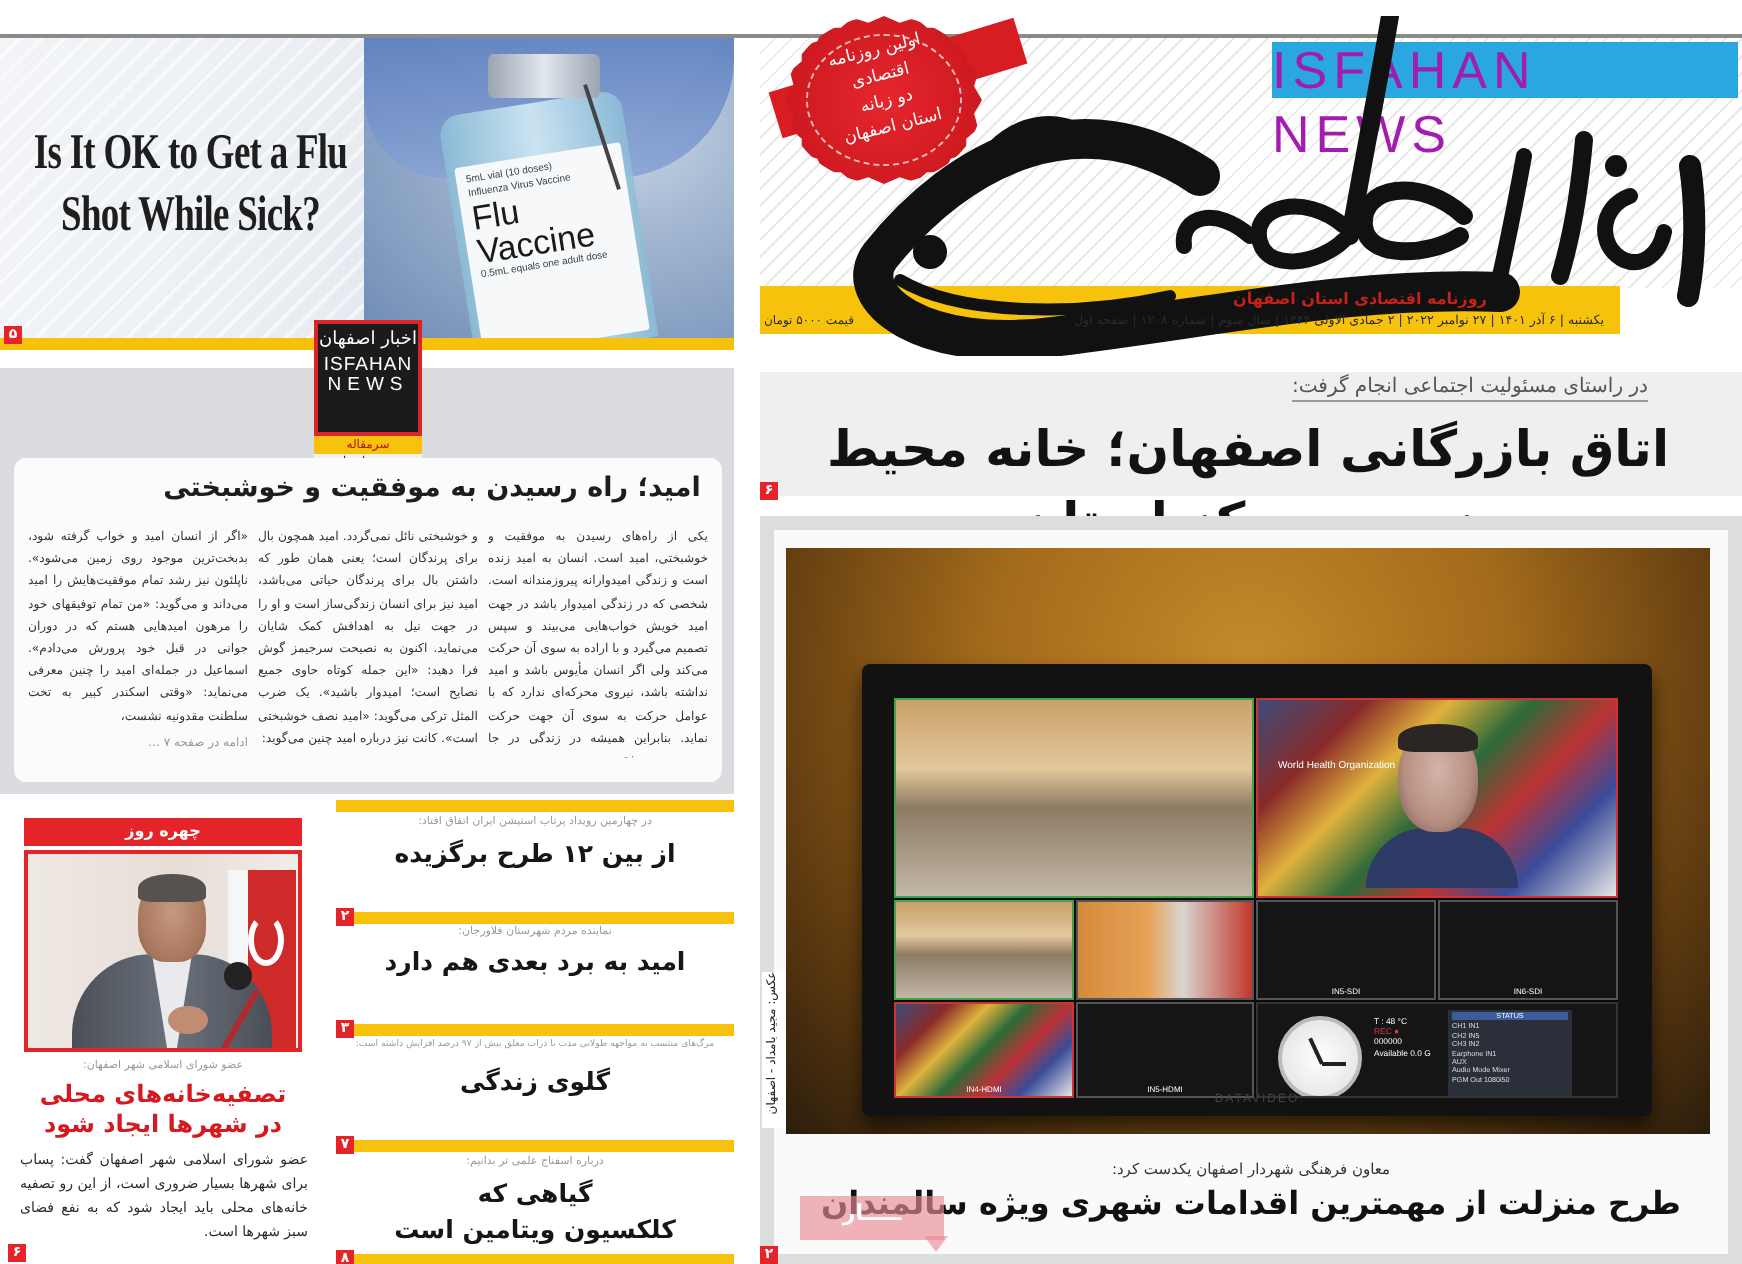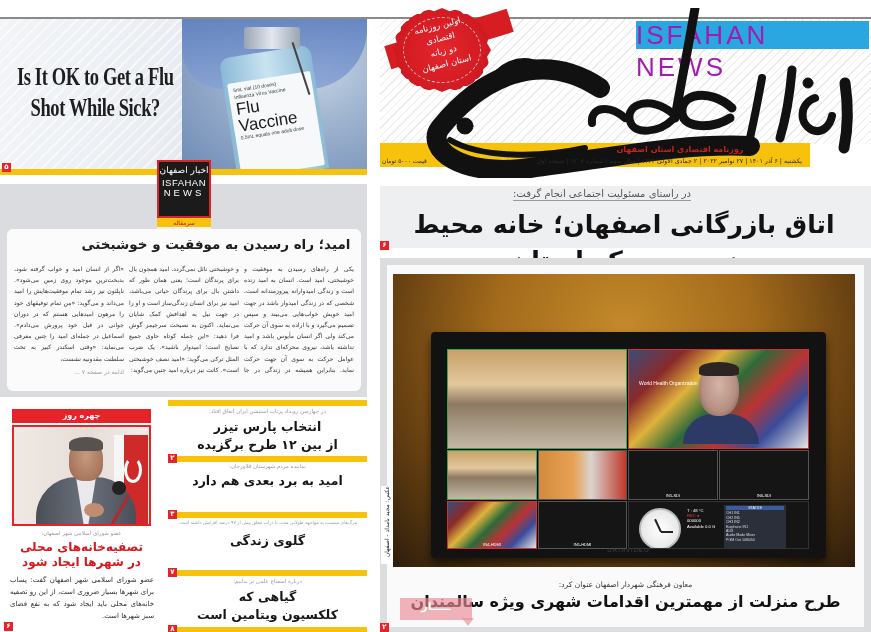--- a/index.html
+++ b/index.html
@@ -73,21 +73,21 @@
   .date-sub { left: 560px; top: 144px; width: 240px; text-align: center; font-size: 8px; font-weight: bold; color: #c3221c; line-height: 11px; }
   .date-line { left: 430px; top: 155px; width: 372px; text-align: right; font-size: 6.3px; color: #2a2a2a; line-height: 11px; }
   .price { left: 382px; top: 155px; width: 60px; text-align: left; font-size: 6px; color: #2a2a2a; line-height: 11px; }
   .ribbon-band { left: 385px; top: 27px; width: 128px; height: 24px; background: #d71d22; transform: rotate(-17deg); }
   .seal { left: 393px; top: 8px; width: 98px; height: 84px; background: radial-gradient(circle at 50% 50%, #e6262d 0%, #c9161d 90%); border-radius: 50%; clip-path: polygon(50% 0%,58% 4%,66% 1%,72% 7%,81% 7%,84% 15%,92% 18%,92% 27%,98% 33%,96% 42%,100% 50%,96% 58%,98% 67%,92% 73%,92% 82%,84% 85%,81% 93%,72% 93%,66% 99%,58% 96%,50% 100%,42% 96%,34% 99%,28% 93%,19% 93%,16% 85%,8% 82%,8% 73%,2% 67%,4% 58%,0% 50%,4% 42%,2% 33%,8% 27%,8% 18%,16% 15%,19% 7%,28% 7%,34% 1%,42% 4%); }
   .seal-ring { left: 403px; top: 17px; width: 78px; height: 66px; border: 1px dashed rgba(255,255,255,.7); border-radius: 50%; }
   .seal-text { left: 400px; top: 19px; width: 84px; text-align: center; color: #fff; font-size: 8.5px; line-height: 13px; transform: rotate(-14deg); }
 
   
   .head-bg { left: 380px; top: 186px; width: 491px; height: 62px; background: #eeeff0; }
-  .head-kicker { left: 380px; top: 188px; width: 444px; text-align: center; font-size: 10px; color: #555; }
+  .head-kicker { left: 380px; top: 188px; width: 444px; font-size: 10px; color: #555; }
   .head-kicker span { border-bottom: 1px solid #9a9a9a; padding-bottom: 1px; }
   .head-title { left: 380px; top: 207px; width: 488px; text-align: center; font-size: 25px; font-weight: bold; color: #121212; letter-spacing: -1px; line-height: 36px; }
 
   
   .photo-panel-bg { left: 380px; top: 258px; width: 491px; height: 374px; background: #dcdddf; }
   .photo-card { left: 387px; top: 265px; width: 477px; height: 362px; background: #fafafa; }
   .photo { left: 393px; top: 274px; width: 462px; height: 293px; background: radial-gradient(ellipse at 50% 20%, #c58a2a 0%, #a26a1b 40%, #5f3b10 75%, #2c1d0c 100%); overflow: hidden; }
   .monitor { left: 38px; top: 58px; width: 395px; height: 226px; background: #121212; border-radius: 4px; box-shadow: 0 6px 10px rgba(0,0,0,.6); }
   .screen { left: 16px; top: 17px; width: 362px; height: 200px; background: #0a0a0a; }
   .tile { position: absolute; border: 1px solid #555; overflow: hidden; }
@@ -178,21 +178,20 @@
 <div class="abs face-title rtl">
   <div>تصفیه‌خانه‌های محلی</div>
   <div>در شهرها ایجاد شود</div>
 </div>
 <div class="abs face-body rtl">عضو شورای اسلامی شهر اصفهان گفت: پساب برای شهرها بسیار ضروری است، از این رو تصفیه خانه‌های محلی باید ایجاد شود که به نفع فضای سبز شهرها است.</div>
 <div class="abs page-badge" style="left:4px;top:622px;">۶</div>
 
 <div class="abs stack-rule" style="top:400px;"></div>
 <div class="abs stack-kicker rtl" style="top:408px;">در چهارمین رویداد پرتاب استیشن ایران اتفاق افتاد:</div>
 <div class="abs stack-title rtl" style="top:418px;">
-  <div>انتخاب پارس تیزر</div>
   <div>از بین ۱۲ طرح برگزیده</div>
 </div>
 <div class="abs stack-rule" style="top:456px;"></div>
 <div class="abs page-badge" style="left:168px;top:454px;">۲</div>
 
 <div class="abs stack-kicker rtl" style="top:463px;">نماینده مردم شهرستان فلاورجان:</div>
 <div class="abs stack-title rtl" style="top:472px;">
   <div>امید به برد بعدی هم دارد</div>
 </div>
 <div class="abs stack-rule" style="top:512px;"></div>
@@ -310,18 +309,18 @@
           <div>PGM Out  1080i50</div>
         </div>
       </div>
     </div>
     <div class="abs brand">DATAVIDEO</div>
   </div>
 </div>
 <div class="abs photo-credit"></div>
 <div class="abs photo-credit-text rtl">عکس: مجید بامداد - اصفهان</div>
 
-<div class="abs sub-kicker rtl">معاون فرهنگی شهردار اصفهان عنوان کرد:</div>
+<div class="abs sub-kicker rtl">معاون فرهنگی شهردار اصفهان یکدست کرد:</div>
 <div class="abs sub-title rtl">طرح منزلت از مهمترین اقدامات شهری ویژه سالمندان</div>
 <div class="abs ad-overlay"></div>
 <div class="abs ad-overlay-text rtl">ـــــار</div>
 <div class="abs ad-tail"></div>
 <div class="abs page-badge" style="left:380px;top:623px;">۲</div>
 
 </body></html>

